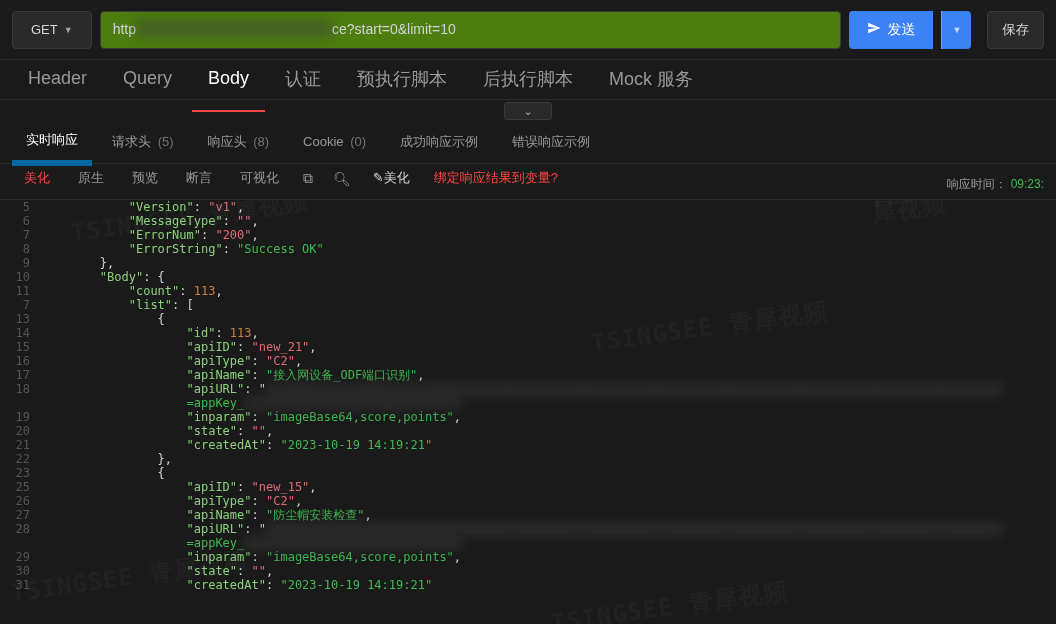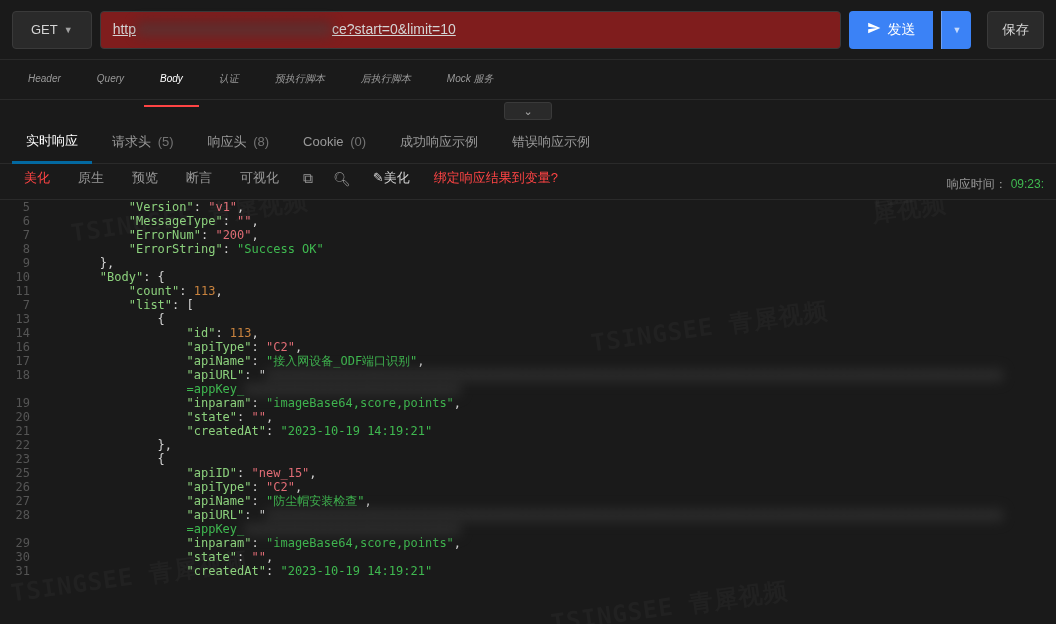--- a/index.html
+++ b/index.html
@@ -29,28 +29,27 @@
       font-size: 13px;
       cursor: pointer;
       display: flex;
       align-items: center;
       gap: 6px;
       height: 38px;
     }
     .caret { font-size: 9px; opacity: 0.7; }
     .url-input {
       flex: 1;
-      background: #7f1d1d;
+      background: #4d7c0f;
       border: 1px solid #3a3a3a;
       color: #d4d4d4;
       padding: 9px 12px;
       border-radius: 4px;
       font-size: 14px;
       height: 38px;
-      text-decoration: underline;
     }
     .url-input::placeholder { color: #888; }
     .send-btn {
       background: #3b82f6;
       color: #fff;
       border: none;
       padding: 9px 18px;
       border-radius: 4px 0 0 4px;
       font-size: 14px;
       cursor: pointer;
@@ -87,22 +86,21 @@
       padding: 0 12px;
       height: 40px;
       border-bottom: 1px solid #2a2a2a;
       gap: 4px;
     }
     .tab {
       padding: 21px 16px;
       color: #999;
       cursor: pointer;
       border-bottom: 2px solid transparent;
-      font-size: 10px;
-      font-style: italic;
+      font-size: 18px;
     }
     .tab.active { color: #fff; border-bottom: 2px solid #ff4444; }
     .expander-row {
       display: flex;
       justify-content: center;
       align-items: center;
       height: 22px;
       position: relative;
     }
     .expander {
@@ -126,21 +124,21 @@
       border-bottom: 1px solid #2a2a2a;
       gap: 6px;
     }
     .resp-tab {
       padding: 11px 14px;
       color: #999;
       cursor: pointer;
       border-bottom: 2px solid transparent;
       font-size: 13px;
     }
-    .resp-tab.active { color: #fff; border-bottom: 3px solid #0369a1; }
+    .resp-tab.active { color: #fff; border-bottom: 6px solid #0369a1; }
     .resp-tab .count { margin-left: 3px; opacity: 0.7; }
     .toolbar {
       display: flex;
       align-items: flex-end;
       padding: 6px 12px;
       height: 36px;
       gap: 4px;
       border-bottom: 1px solid #2a2a2a;
     }
     .tool-btn {
@@ -316,20 +314,24 @@
     </div>
     <div class="code-line">
       <span class="line-num">13</span>
       <span class="line-code">                <span class="j-punc">{</span></span>
     </div>
     <div class="code-line">
       <span class="line-num">14</span>
       <span class="line-code">                    <span class="j-key">"id"</span><span class="j-punc">: </span><span class="j-num">113</span><span class="j-punc">,</span></span>
     </div>
     <div class="code-line">
+      <span class="line-num">15</span>
+      <span class="line-code">                    <span class="j-key">"apiID"</span><span class="j-punc">: </span><span class="j-str">"new_21"</span><span class="j-punc">,</span></span>
+    </div>
+    <div class="code-line">
       <span class="line-num">16</span>
       <span class="line-code">                    <span class="j-key">"apiType"</span><span class="j-punc">: </span><span class="j-str">"C2"</span><span class="j-punc">,</span></span>
     </div>
     <div class="code-line">
       <span class="line-num">17</span>
       <span class="line-code">                    <span class="j-key">"apiName"</span><span class="j-punc">: </span><span class="j-str-g">"接入网设备_ODF端口识别"</span><span class="j-punc">,</span></span>
     </div>
     <div class="code-line">
       <span class="line-num">18</span>
       <span class="line-code">                    <span class="j-key">"apiURL"</span><span class="j-punc">: "</span><span class="blur-region">xxxxxxxxxxxxxxxxxxxxxxxxxxxxxxxxxxxxxxxxxxxxxxxxxxxxxxxxxxxxxxxxxxxxxxxxxxxxxxxxxxxxxxxxxxxxxxxxxxxxxx</span></span>

